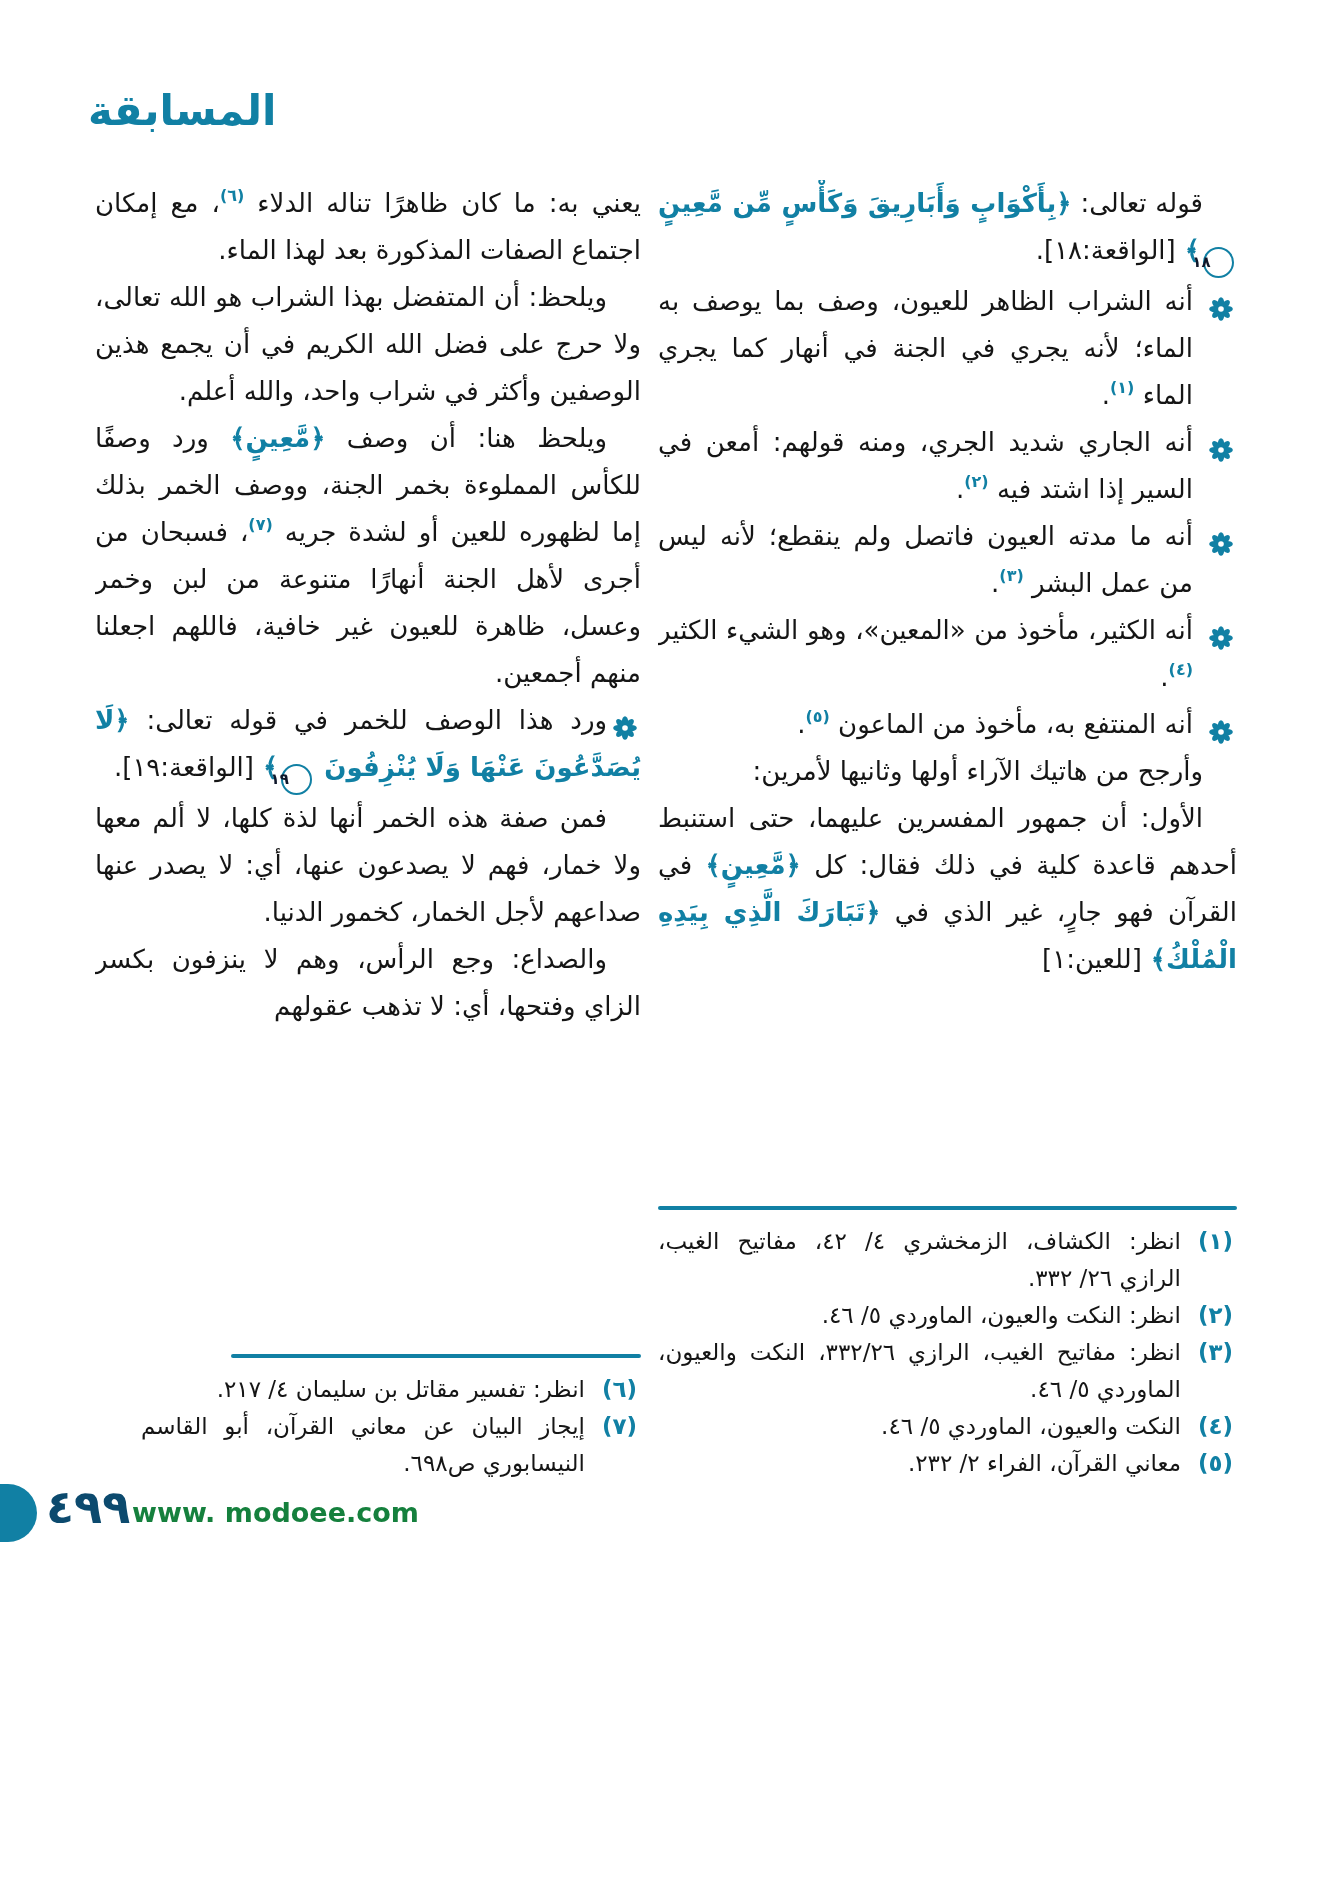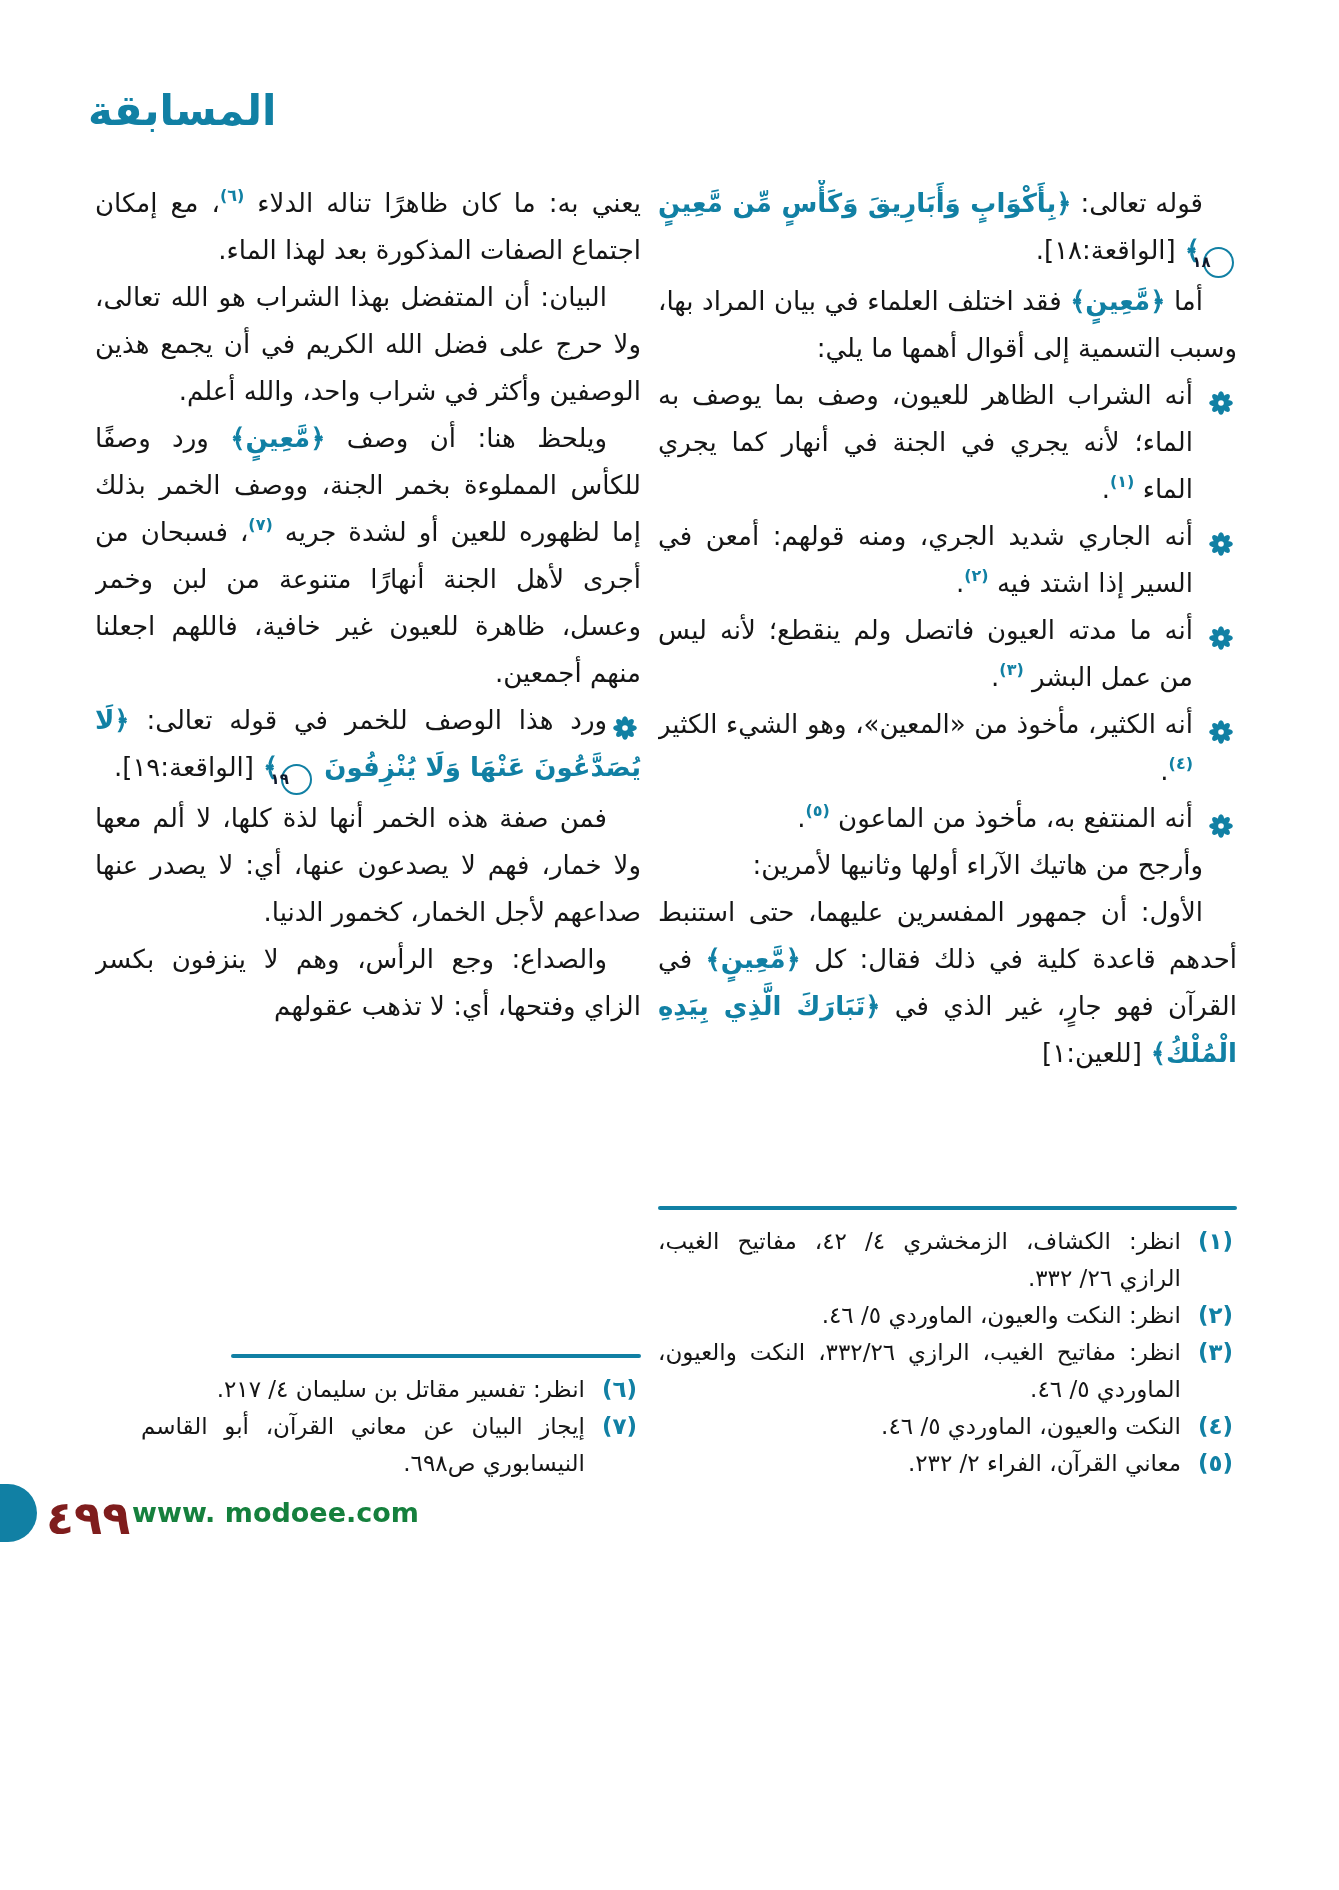--- a/index.html
+++ b/index.html
@@ -107,22 +107,21 @@
     left:0; top:1484px;
     width:37px; height:58px;
     background:#1180a4;
     border-radius:0 29px 29px 0;
   }
   .page-number {
     position:absolute;
     left:46px; top:1480px;
     font-size:46px;
     font-weight:bold;
-    color:#7f1d1d;
-    margin-top:11px;
+    color:#0c4a6e;
   }
   .website {
     position:absolute;
     left:132px; top:1497px;
     font-size:27px;
     color:#15803d;
     direction:ltr;
     font-weight:bold;
   }
 </style>
@@ -131,21 +130,20 @@
 
 <div class="page">
 
   <div class="header-title">المسابقة</div>
 
   <div class="columns">
 
     <section class="col col-right" id="col-right">
       <div class="col-text" id="col-right-text">
           <p class="para indent"><span class="seg seg-b">قوله تعالى: </span><span class="seg seg-v">﴿بِأَكْوَابٍ وَأَبَارِيقَ وَكَأْسٍ مِّن مَّعِينٍ </span><span class="ayah-num">١٨</span><span class="seg seg-v">﴾ </span><span class="seg seg-n">[الواقعة:١٨].</span></p>
-          <p class="para indent"><span class="seg seg-n">أما </span><span class="seg seg-v">﴿مَّعِينٍ﴾</span><span class="seg seg-n"> فقد اختلف العلماء في بيان المراد بها، وسبب التسمية إلى أقوال أهمها ما يلي:</span></p>
           <p class="para bullet"><span class="flower"><svg width="24" height="24" viewBox="0 0 24 24" aria-hidden="true">
                 <g fill="#1180a4">
                   <ellipse cx="12" cy="5.6" rx="3.1" ry="5.4" transform="rotate(0 12 12)"></ellipse>
                   <ellipse cx="12" cy="5.6" rx="3.1" ry="5.4" transform="rotate(45 12 12)"></ellipse>
                   <ellipse cx="12" cy="5.6" rx="3.1" ry="5.4" transform="rotate(90 12 12)"></ellipse>
                   <ellipse cx="12" cy="5.6" rx="3.1" ry="5.4" transform="rotate(135 12 12)"></ellipse>
                   <ellipse cx="12" cy="5.6" rx="3.1" ry="5.4" transform="rotate(180 12 12)"></ellipse>
                   <ellipse cx="12" cy="5.6" rx="3.1" ry="5.4" transform="rotate(225 12 12)"></ellipse>
                   <ellipse cx="12" cy="5.6" rx="3.1" ry="5.4" transform="rotate(270 12 12)"></ellipse>
                   <ellipse cx="12" cy="5.6" rx="3.1" ry="5.4" transform="rotate(315 12 12)"></ellipse>
@@ -215,21 +213,21 @@
             <div class="footnote"><span class="fn-num">(٣)</span><span class="fn-text">انظر: مفاتيح الغيب، الرازي ٣٣٢/٢٦، النكت والعيون، الماوردي ٥/ ٤٦.</span></div>
             <div class="footnote"><span class="fn-num">(٤)</span><span class="fn-text">النكت والعيون، الماوردي ٥/ ٤٦.</span></div>
             <div class="footnote"><span class="fn-num">(٥)</span><span class="fn-text">معاني القرآن، الفراء ٢/ ٢٣٢.</span></div>
           </div>
       </div>
     </section>
 
     <section class="col col-left" id="col-left">
       <div class="col-text" id="col-left-text">
           <p class="para"><span class="seg seg-n">يعني به: ما كان ظاهرًا تناله الدلاء </span><span class="seg seg-s">(٦)</span><span class="seg seg-n">، مع إمكان اجتماع الصفات المذكورة بعد لهذا الماء.</span></p>
-          <p class="para indent"><span class="seg seg-b">البيان: </span><span class="seg seg-n">أن المتفضل بهذا الشراب هو الله تعالى، ولا حرج على فضل الله الكريم في أن يجمع هذين الوصفين وأكثر في شراب واحد، والله أعلم.</span></p>
+          <p class="para indent"><span class="seg seg-b">ويلحظ: </span><span class="seg seg-n">أن المتفضل بهذا الشراب هو الله تعالى، ولا حرج على فضل الله الكريم في أن يجمع هذين الوصفين وأكثر في شراب واحد، والله أعلم.</span></p>
           <p class="para indent"><span class="seg seg-b">ويلحظ هنا: </span><span class="seg seg-n">أن وصف </span><span class="seg seg-v">﴿مَّعِينٍ﴾</span><span class="seg seg-n"> ورد وصفًا للكأس المملوءة بخمر الجنة، ووصف الخمر بذلك إما لظهوره للعين أو لشدة جريه </span><span class="seg seg-s">(٧)</span><span class="seg seg-n">، فسبحان من أجرى لأهل الجنة أنهارًا متنوعة من لبن وخمر وعسل، ظاهرة للعيون غير خافية، فاللهم اجعلنا منهم أجمعين.</span></p>
           <p class="para bullet"><span class="flower"><svg width="24" height="24" viewBox="0 0 24 24" aria-hidden="true">
                 <g fill="#1180a4">
                   <ellipse cx="12" cy="5.6" rx="3.1" ry="5.4" transform="rotate(0 12 12)"></ellipse>
                   <ellipse cx="12" cy="5.6" rx="3.1" ry="5.4" transform="rotate(45 12 12)"></ellipse>
                   <ellipse cx="12" cy="5.6" rx="3.1" ry="5.4" transform="rotate(90 12 12)"></ellipse>
                   <ellipse cx="12" cy="5.6" rx="3.1" ry="5.4" transform="rotate(135 12 12)"></ellipse>
                   <ellipse cx="12" cy="5.6" rx="3.1" ry="5.4" transform="rotate(180 12 12)"></ellipse>
                   <ellipse cx="12" cy="5.6" rx="3.1" ry="5.4" transform="rotate(225 12 12)"></ellipse>
                   <ellipse cx="12" cy="5.6" rx="3.1" ry="5.4" transform="rotate(270 12 12)"></ellipse>

